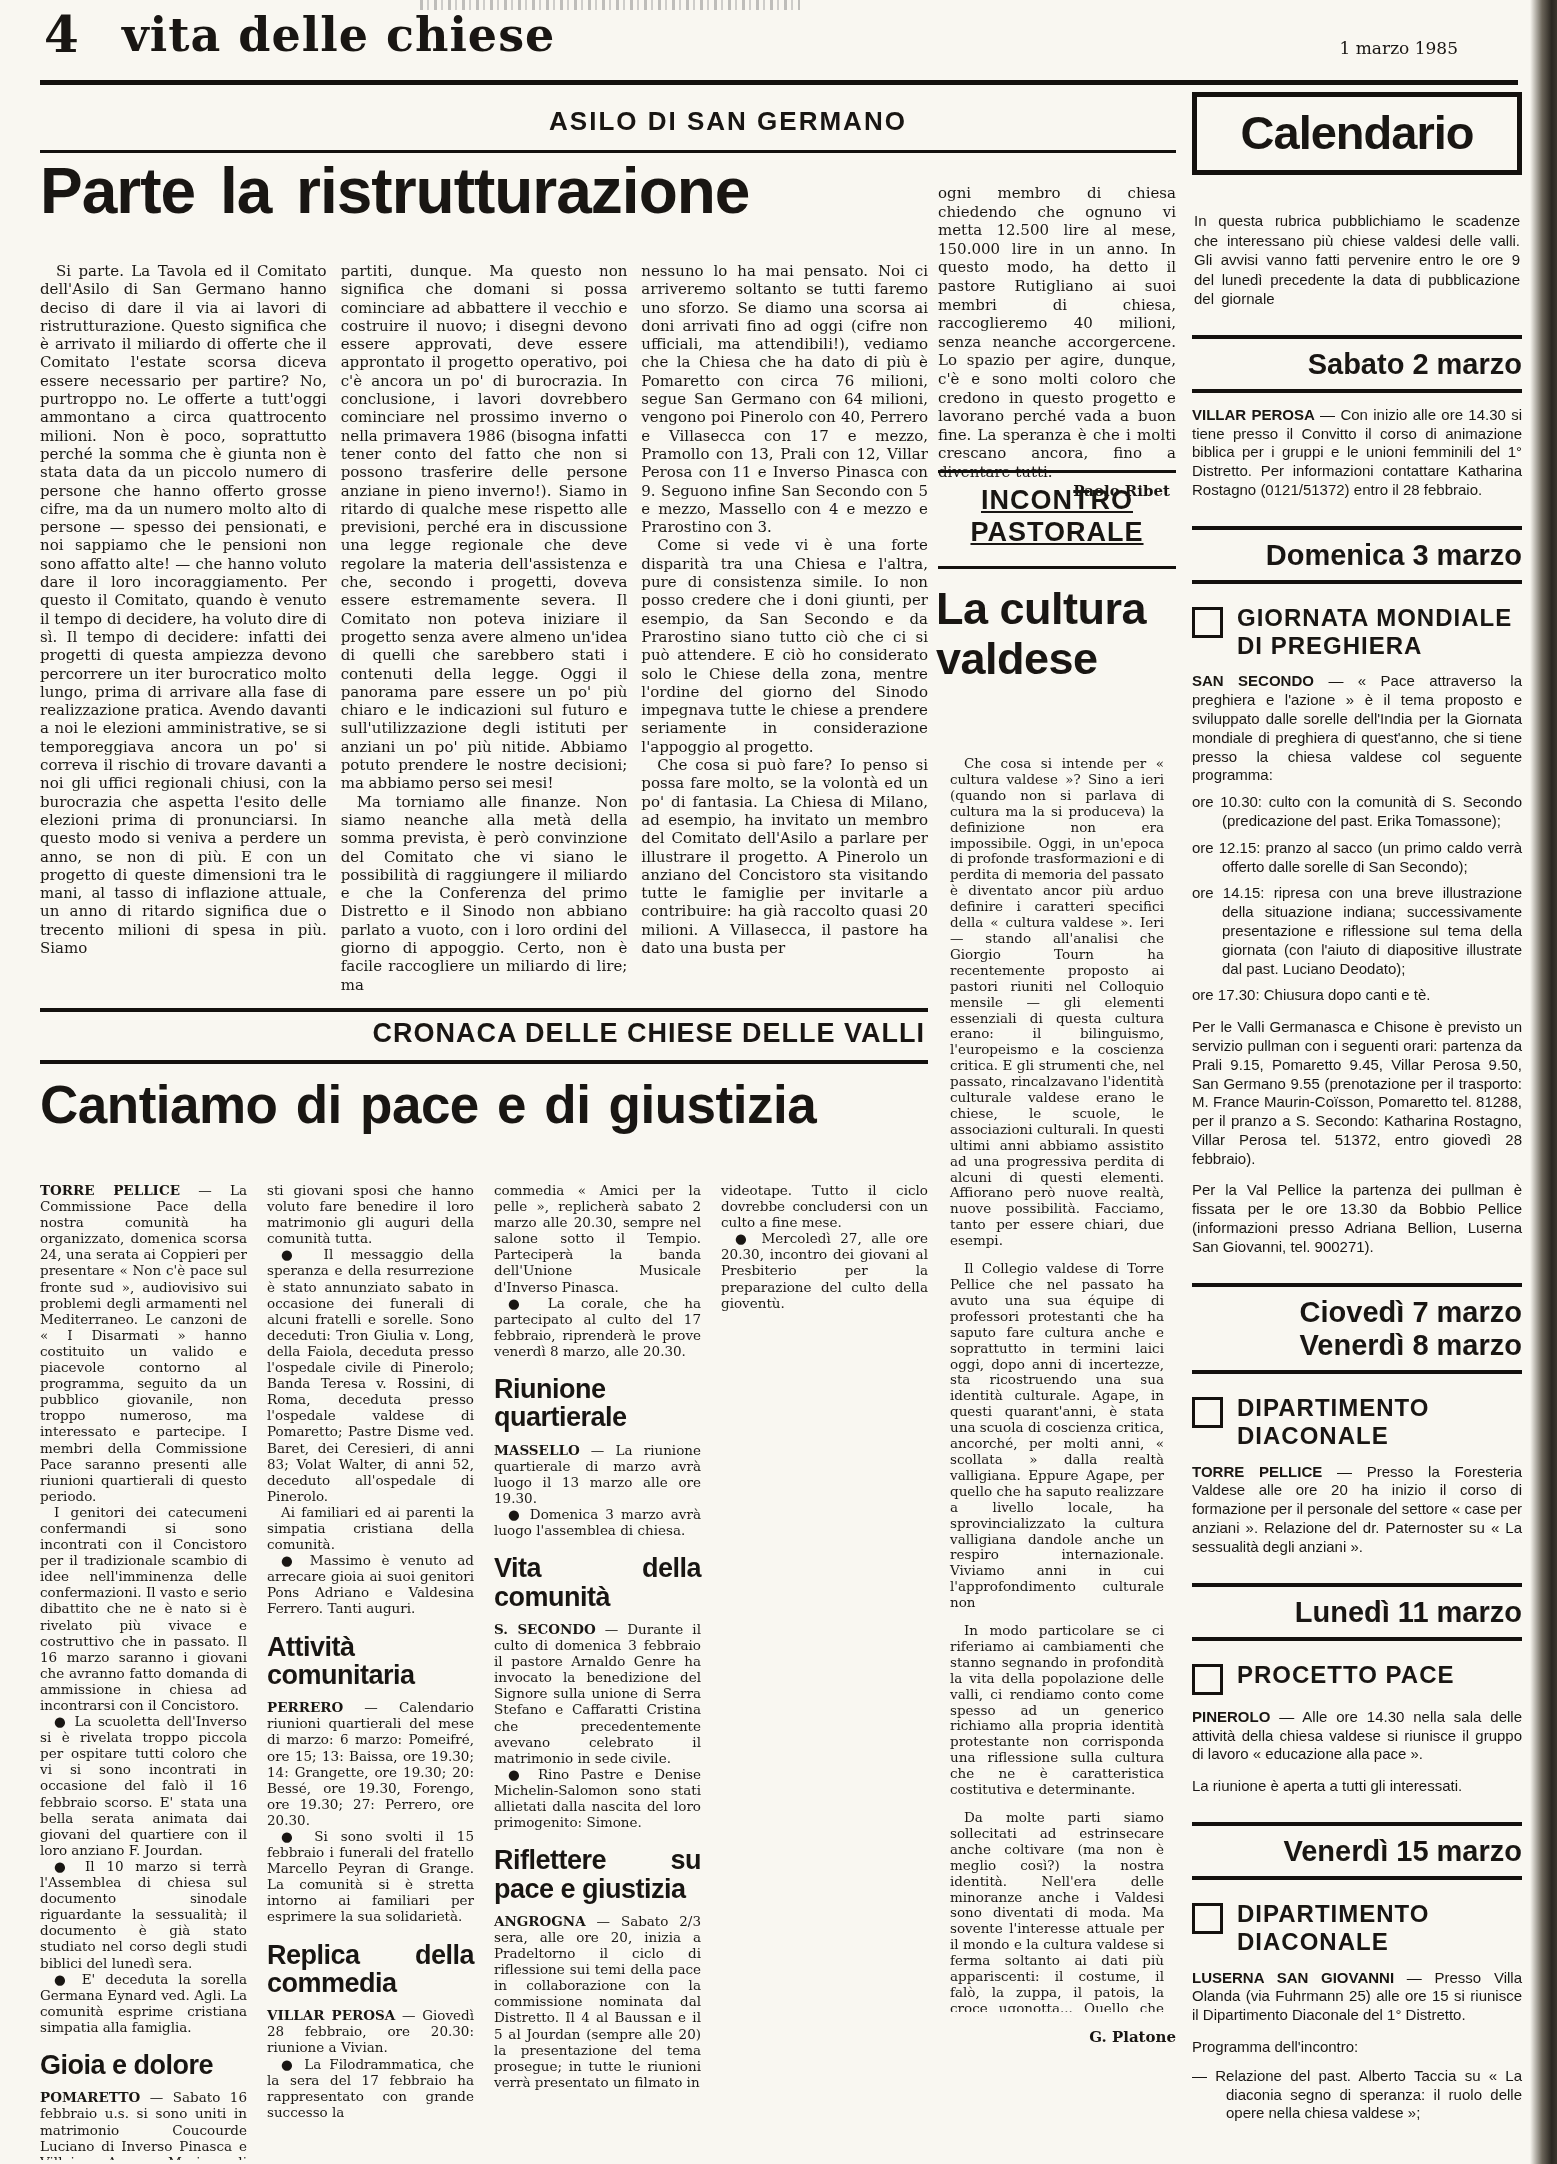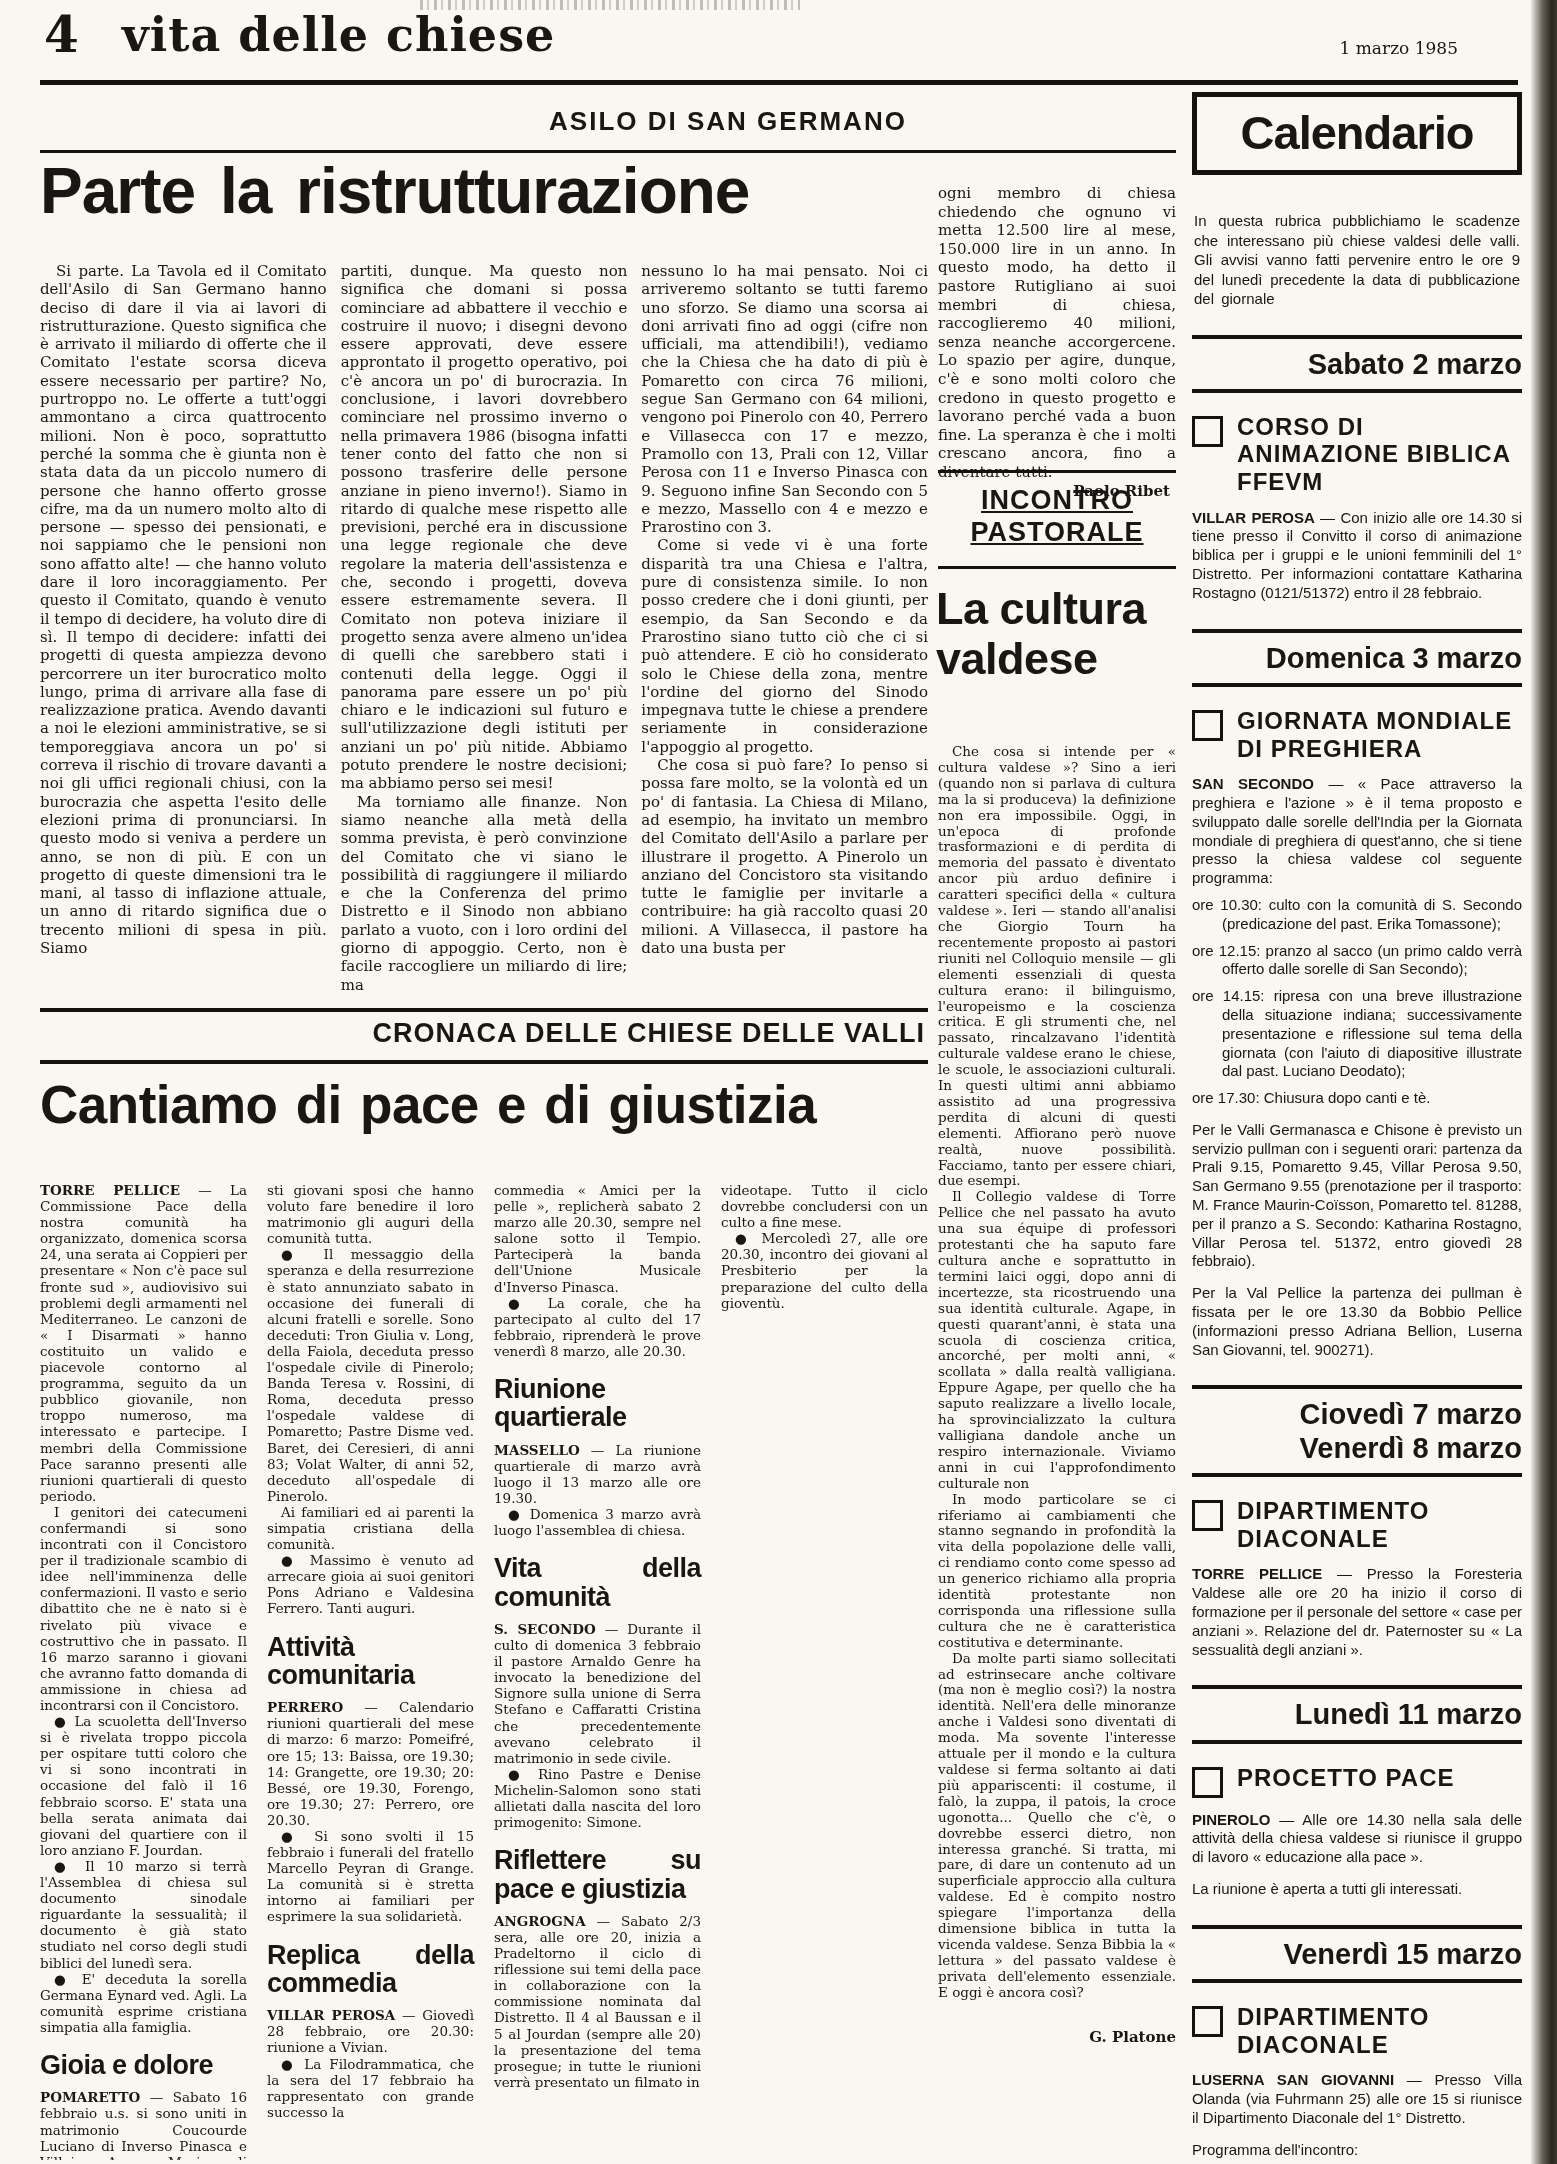--- a/index.html
+++ b/index.html
@@ -23,21 +23,21 @@
   .body-t p.noind{text-indent:0;}
   .col4top{left:938px;top:184px;width:238px;font:15px/18.6px "DejaVu Serif",serif;text-align:justify;}
   .col4top p{margin:0;text-indent:0;}
   .byline{text-align:right;font-weight:bold;margin-top:16px;padding-right:6px;}
   
   .inc-kicker{left:938px;top:484px;width:238px;text-align:center;
               font:bold 27px/1.2 "Liberation Sans",sans-serif;letter-spacing:1px;text-decoration:underline;}
   .cult-head{left:936px;top:584px;width:242px;font:bold 45px/1.12 "Liberation Sans",sans-serif;letter-spacing:-0.5px;}
   .cult-body{left:938px;top:744px;width:238px;height:1268px;overflow:hidden;
              font:13.5px/15.9px "DejaVu Serif",serif;text-align:justify;}
-  .cult-body p{margin:0;text-indent:14px;}
+  .cult-body p{margin:12px;text-indent:14px;}
   .byline2{left:938px;top:2030px;width:238px;text-align:right;
            font:bold 15px/1 "DejaVu Serif",serif;padding-right:4px;}
   
   .band-title{left:40px;top:1020px;width:885px;text-align:right;
               font:bold 27px/1 "Liberation Sans",sans-serif;letter-spacing:1px;}
   .cantiamo{left:40px;top:1078px;width:910px;font:bold 53px/1 "Liberation Sans",sans-serif;
             letter-spacing:-0.5px;word-spacing:4px;}
   
   .lowcols{left:40px;top:1182px;width:888px;height:978px;display:grid;
            grid-template-columns:1fr 1fr 1fr 1fr;column-gap:20px;overflow:hidden;}
@@ -168,24 +168,20 @@
     </div>
   </div>
 
   <div class="abs calendario">
     <div class="cal-box">
       <span>Calendario</span>
     </div>
     <p class="cal-intro">In questa rubrica pubblichiamo le scadenze che interessano più chiese valdesi delle valli. Gli avvisi vanno fatti pervenire entro le ore 9 del lunedì precedente la data di pubblicazione del giornale</p>
 
     <div class="cal-day">Sabato 2 marzo</div>
-    <div class="cal-entry">
-      <span class="cal-check"></span>
-      <span class="cal-entry-title">CORSO DI ANIMAZIONE BIBLICA FFEVM</span>
-    </div>
     <p class="cal-p"><span class="lead-in">VILLAR PEROSA</span><span> — Con inizio alle ore 14.30 si tiene presso il Convitto il corso di animazione biblica per i gruppi e le unioni femminili del 1° Distretto. Per informazioni contattare Katharina Rostagno (0121/51372) entro il 28 febbraio.</span></p>
 
     <div class="cal-day">Domenica 3 marzo</div>
     <div class="cal-entry">
       <span class="cal-check"></span>
       <span class="cal-entry-title">GIORNATA MONDIALE DI PREGHIERA</span>
     </div>
     <p class="cal-p"><span class="lead-in">SAN SECONDO</span><span> — « Pace attraverso la preghiera e l'azione » è il tema proposto e sviluppato dalle sorelle dell'India per la Giornata mondiale di preghiera di quest'anno, che si tiene presso la chiesa valdese col seguente programma:</span></p>
     <p class="cal-sched">ore 10.30: culto con la comunità di S. Secondo (predicazione del past. Erika Tomassone);</p>
     <p class="cal-sched">ore 12.15: pranzo al sacco (un primo caldo verrà offerto dalle sorelle di San Secondo);</p>

